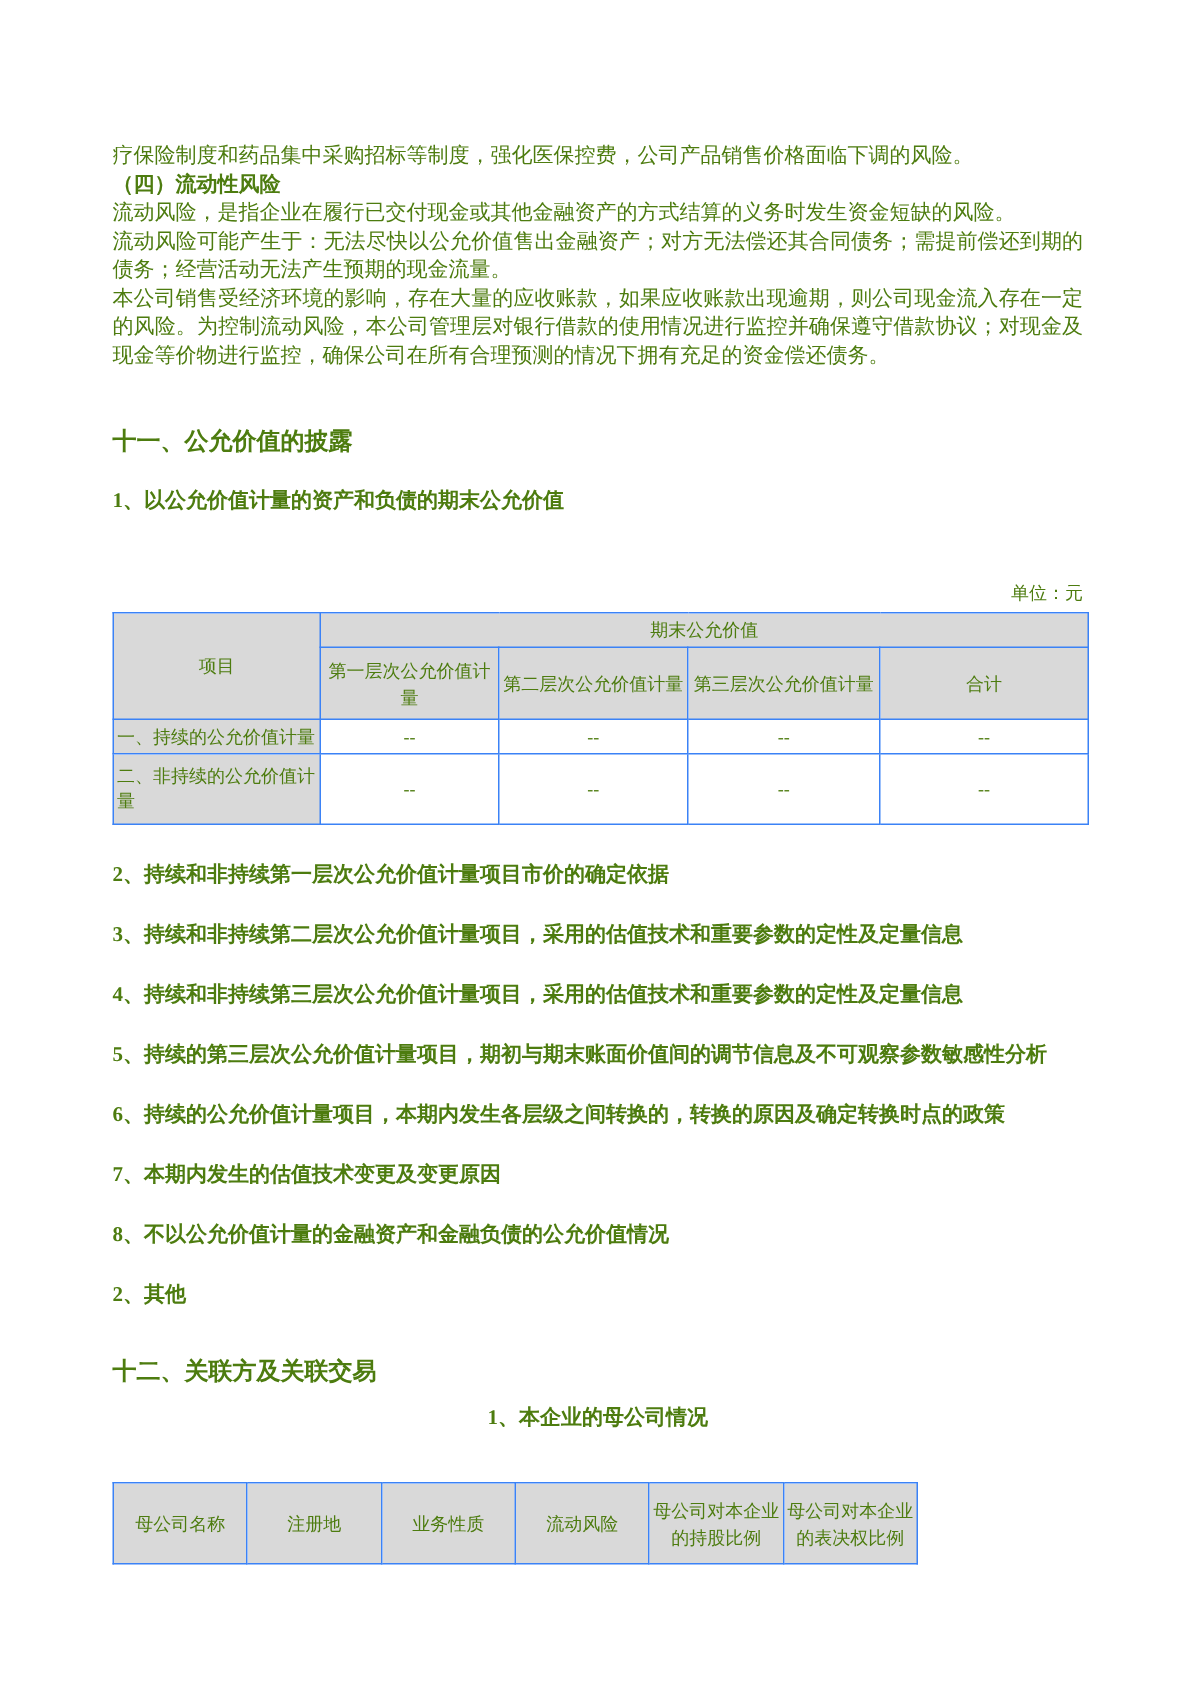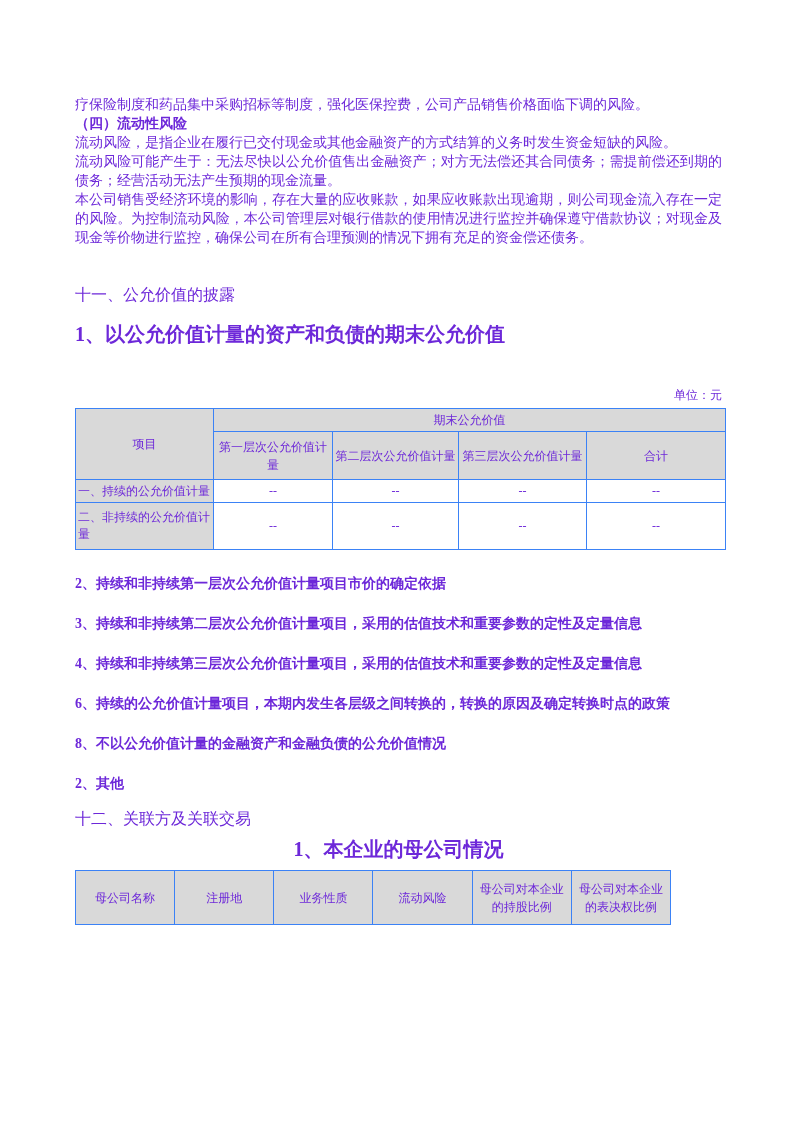--- a/index.html
+++ b/index.html
@@ -3,56 +3,56 @@
 <meta charset="utf-8">
 <style>
   * { margin: 0; padding: 0; box-sizing: border-box; }
   html, body { background: #ffffff; }
   .page {
     position: relative;
     width: 793px;
     height: 1122px;
     margin: 0 auto;
     background: #ffffff;
-    color: #6d28d9;
+    color: #4d7c0f;
     font-family: "Liberation Serif", "DejaVu Serif", serif;
     padding: 95px 71px 0 75px;
     overflow: hidden;
   }
   .para {
     font-size: 14px;
     line-height: 19px;
     text-align: justify;
   }
   .bold { font-weight: bold; }
   .sec-heading {
     font-size: 16px;
-    font-weight: normal;
+    font-weight: bold;
     line-height: 20px;
     margin-top: 38px;
   }
   .sub-heading {
-    font-size: 20px;
+    font-size: 14px;
     font-weight: bold;
     line-height: 19px;
     margin-top: 20px;
   }
   .unit-note {
     font-size: 12px;
     line-height: 14px;
     text-align: right;
     margin-top: 44px;
   }
   table {
     border-collapse: collapse;
     table-layout: fixed;
     border: 1.5px solid #000000;
   }
   #fv-table { width: 650px; margin-top: 6px; }
-  #parent-table { width: 596px; margin-top: 11px; }
+  #parent-table { width: 537px; margin-top: 33px; }
   td {
     border: 1px solid #3b82f6;
     font-size: 12px;
     line-height: 18px;
     text-align: center;
     vertical-align: middle;
     padding: 2px;
     overflow: hidden;
   }
   td.hdr { background: #d9d9d9; }
@@ -125,25 +125,27 @@
         <td>--</td>
         <td>--</td>
         <td>--</td>
       </tr>
     </tbody>
   </table>
 
   <p class="item first">2、持续和非持续第一层次公允价值计量项目市价的确定依据</p>
   <p class="item">3、持续和非持续第二层次公允价值计量项目，采用的估值技术和重要参数的定性及定量信息</p>
   <p class="item">4、持续和非持续第三层次公允价值计量项目，采用的估值技术和重要参数的定性及定量信息</p>
+  <p class="item">5、持续的第三层次公允价值计量项目，期初与期末账面价值间的调节信息及不可观察参数敏感性分析</p>
   <p class="item">6、持续的公允价值计量项目，本期内发生各层级之间转换的，转换的原因及确定转换时点的政策</p>
+  <p class="item">7、本期内发生的估值技术变更及变更原因</p>
   <p class="item">8、不以公允价值计量的金融资产和金融负债的公允价值情况</p>
   <p class="item">2、其他</p>
 
-  <h2 class="sec-heading" style="margin-top:16px;">十二、关联方及关联交易</h2>
+  <h2 class="sec-heading" style="margin-top:32px;">十二、关联方及关联交易</h2>
 
   <h3 class="sub-heading s12">1、本企业的母公司情况</h3>
 
   <table id="parent-table">
     <tbody>
       <tr>
         <td class="hdr">母公司名称</td>
         <td class="hdr">注册地</td>
         <td class="hdr">业务性质</td>
         <td class="hdr">流动风险</td>

